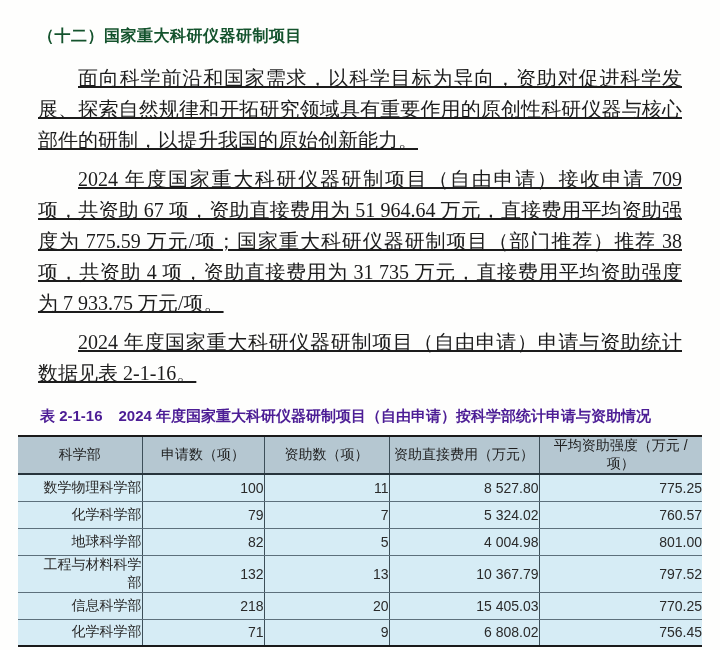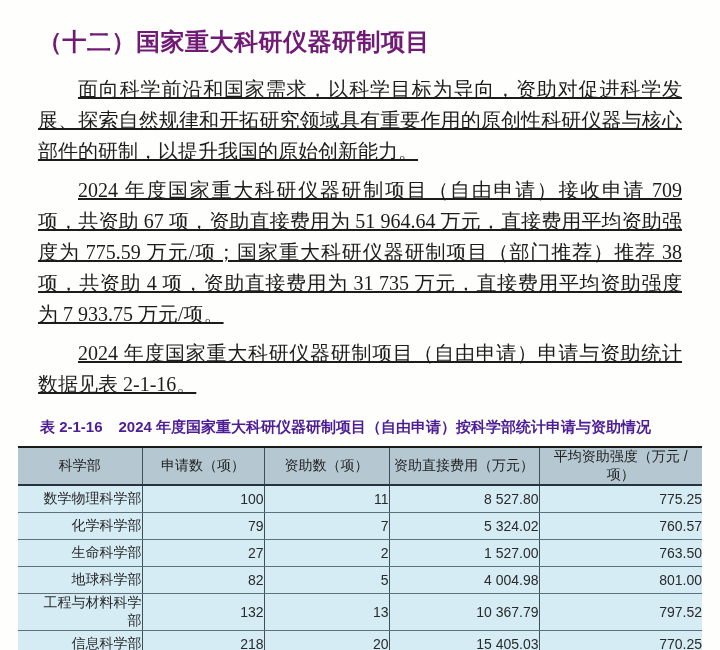--- a/index.html
+++ b/index.html
@@ -11,23 +11,23 @@
     background: #fefefd;
     overflow: hidden;
     color: #1a1a1a;
   }
   .content {
     padding: 26px 38px 0 38px;
   }
   .section-title {
     font-family: "Liberation Sans", "DejaVu Sans", sans-serif;
     font-weight: bold;
-    font-size: 24px;
+    font-size: 16px;
     letter-spacing: 0.5px;
-    color: #701a75;
+    color: #14532d;
     margin-bottom: 16px;
   }
   .body-para {
     font-family: "Liberation Serif", "DejaVu Serif", serif;
     font-size: 20px;
     line-height: 31px;
     text-align: justify;
     text-indent: 2em;
     color: #1c1c1c;
     margin-bottom: 8px;
@@ -118,27 +118,20 @@
             <td>775.25</td>
           </tr>
           <tr>
             <td>化学科学部</td>
             <td>79</td>
             <td>7</td>
             <td>5 324.02</td>
             <td>760.57</td>
           </tr>
           <tr>
-            <td>生命科学部</td>
-            <td>27</td>
-            <td>2</td>
-            <td>1 527.00</td>
-            <td>763.50</td>
-          </tr>
-          <tr>
             <td>地球科学部</td>
             <td>82</td>
             <td>5</td>
             <td>4 004.98</td>
             <td>801.00</td>
           </tr>
           <tr>
             <td>工程与材料科学部</td>
             <td>132</td>
             <td>13</td>

